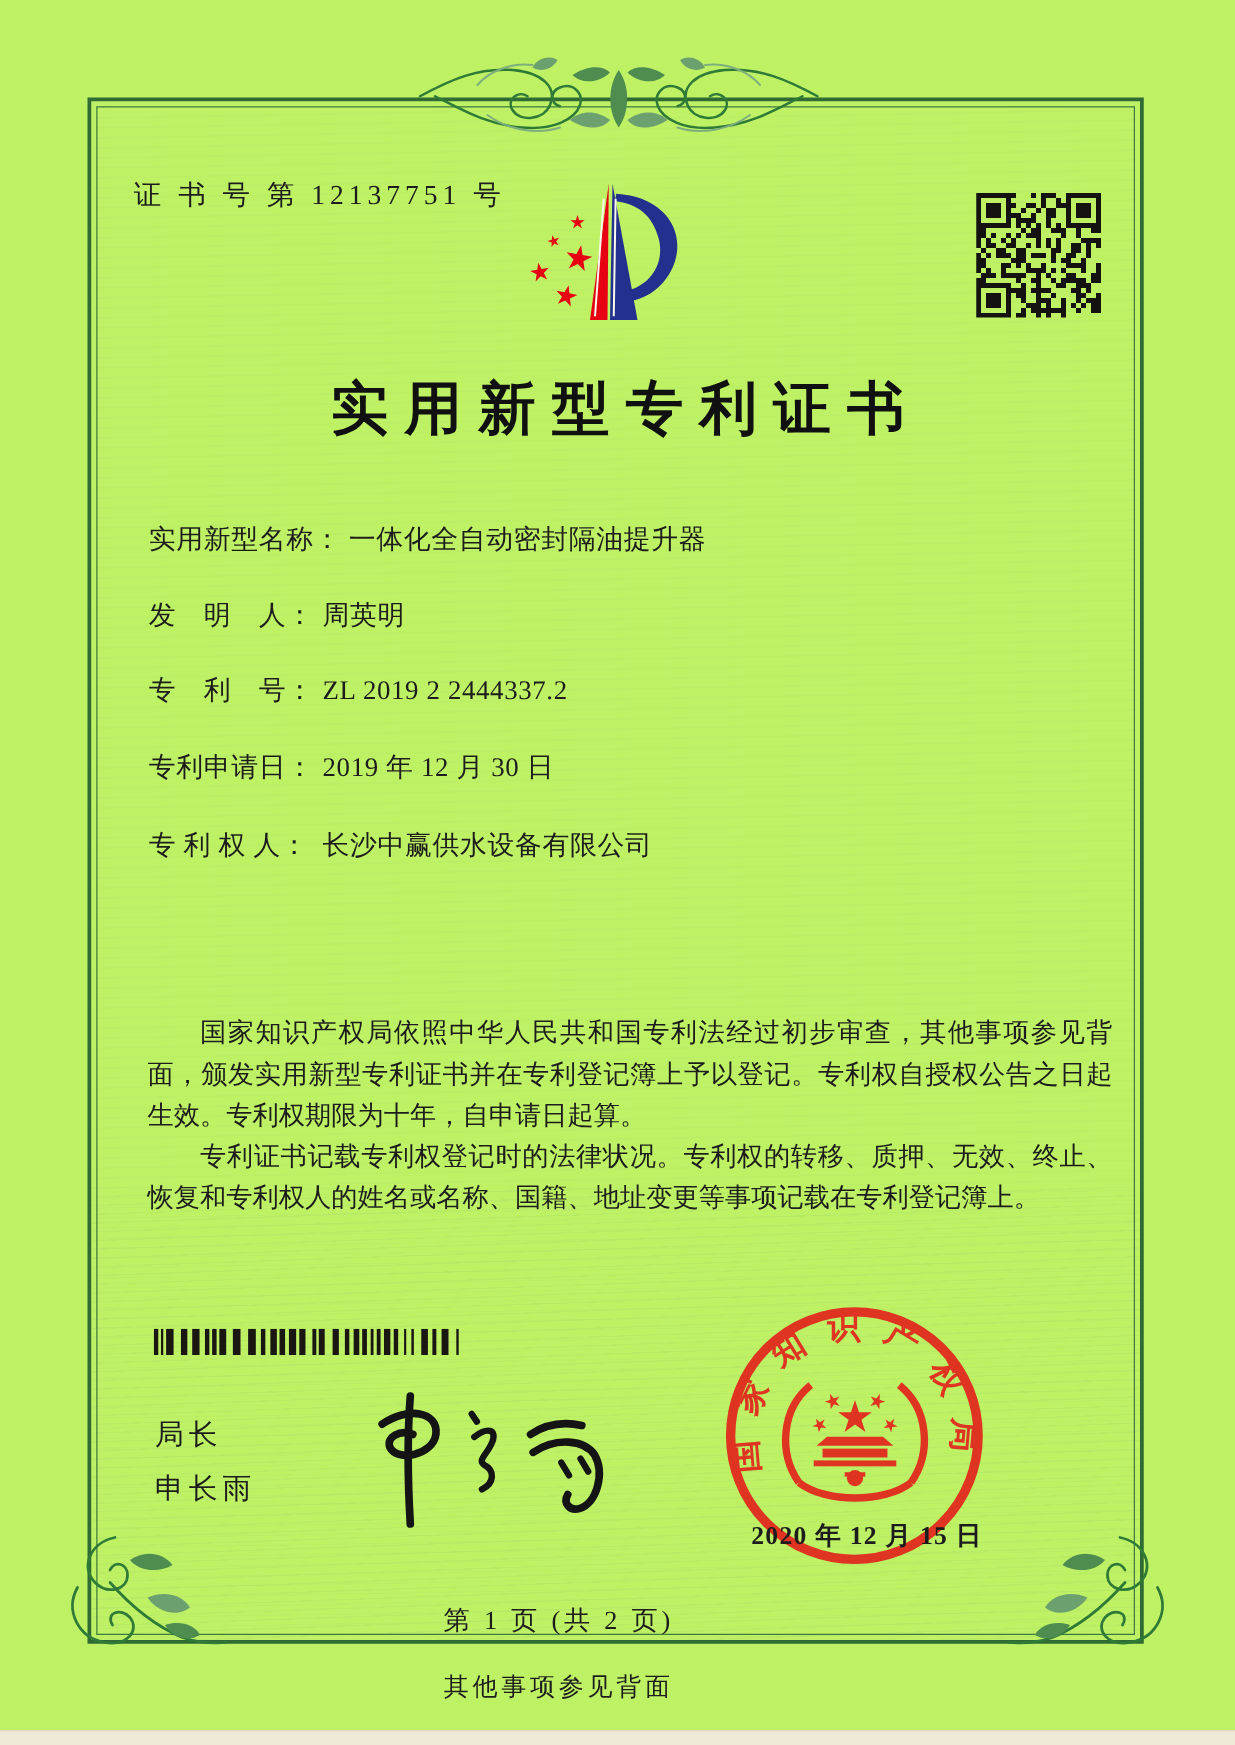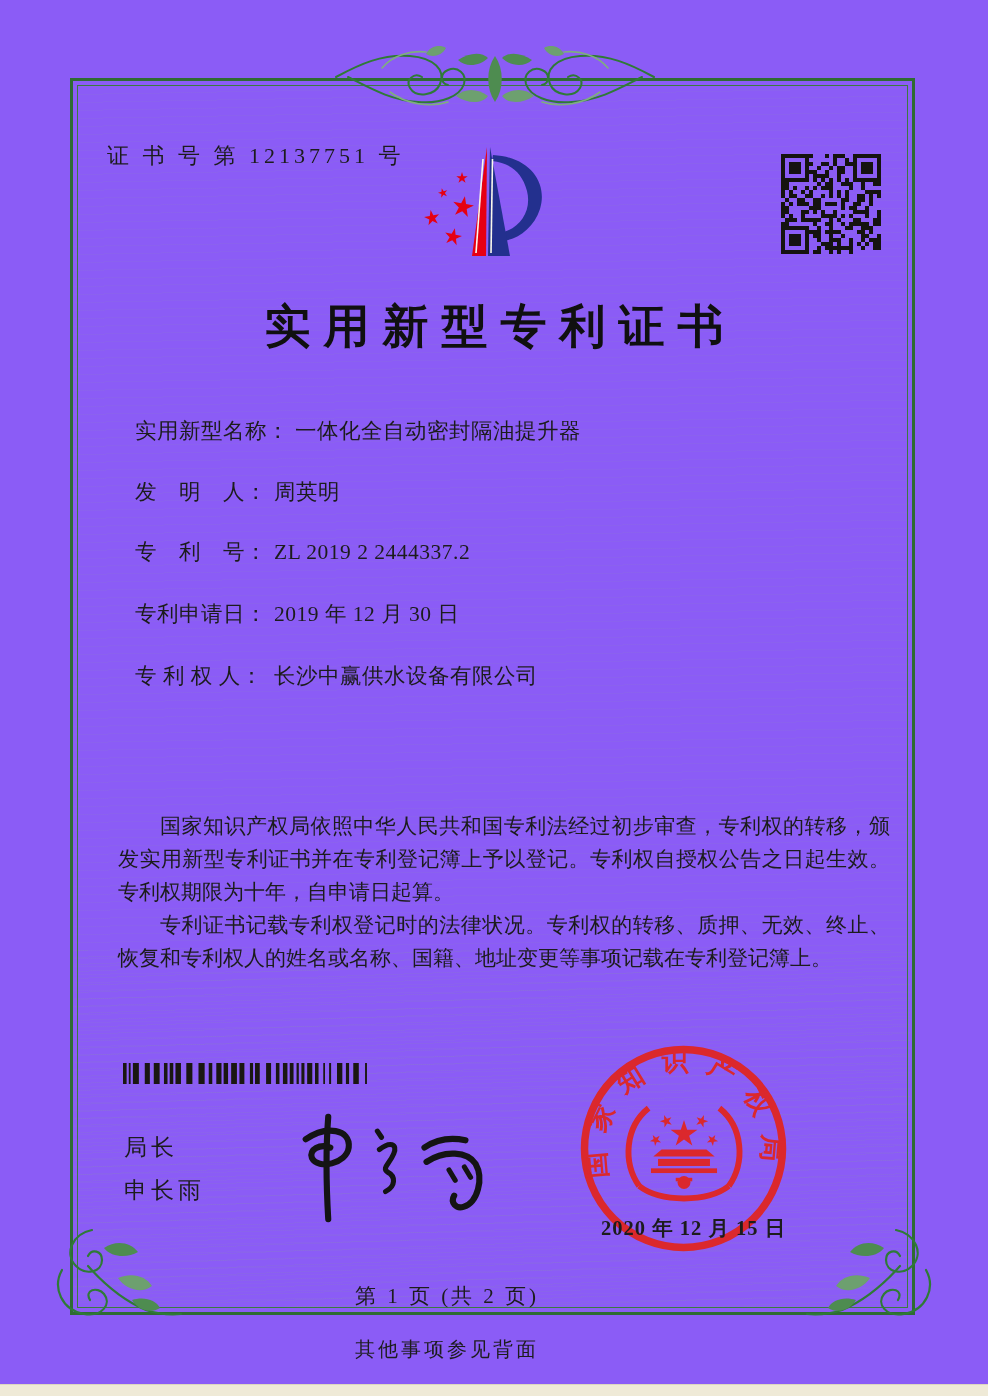--- a/index.html
+++ b/index.html
@@ -1,18 +1,18 @@
 <!DOCTYPE html>
 <html><head>
 <meta charset="utf-8">
 <style>
   html,body{margin:0;padding:0;background:#e8e6da;}
   .page{
     position:relative;width:988px;height:1396px;overflow:hidden;
-    background:#8b5cf6;
+    background:#bef264;
     font-family:"Liberation Serif","DejaVu Serif",serif;
     color:#1c1c1c;
   }
   
   .waves{
     position:absolute;left:74px;top:86px;right:77px;bottom:85px;
     background:repeating-linear-gradient(179deg, rgba(140,180,130,.12) 0 1px, rgba(0,0,0,0) 1px 8px);
     opacity:.5;pointer-events:none;
   }
   .waves-strong{
@@ -30,21 +30,21 @@
   }
   .layer{position:absolute;z-index:3;}
   .cert-number{left:107px;top:141px;font-size:22px;letter-spacing:4px;}
   .logo{left:418px;top:141px;width:142px;height:122px;}
   .qr{left:781px;top:154px;width:100px;height:100px;}
   .title{
     left:0;right:0;top:296px;text-align:center;
     font-size:46px;font-weight:bold;letter-spacing:13px;text-indent:13px;color:#101010;
   }
   .frow{position:absolute;left:119px;width:780px;font-size:21.5px;letter-spacing:.5px;white-space:nowrap;z-index:3;}
-  .frow .lbl{display:inline-block;min-width:133px;margin-left:16px;}
+  .frow .lbl{display:inline-block;min-width:133px;}
   .frow .val{margin-left:6px;}
   .frow .second{position:absolute;left:360px;top:0;}
   .paras{
     left:118px;top:810px;width:772px;font-size:21px;line-height:33px;
     text-align:justify;z-index:3;
   }
   .paras p{margin:0;text-indent:2em;}
   .barcode{left:123px;top:1063px;width:246px;height:21px;}
   .director-title{left:124px;top:1132px;font-size:23px;letter-spacing:4px;font-family:"Liberation Sans","DejaVu Sans",sans-serif;}
   .director-name{left:124px;top:1175px;font-size:23px;letter-spacing:4px;font-family:"Liberation Sans","DejaVu Sans",sans-serif;}
@@ -452,21 +452,21 @@
     <span class="lbl">专　利　号：</span><span class="val">ZL 2019 2 2444337.2</span>
   </div>
   <div class="frow" style="top:599px">
     <span class="lbl">专利申请日：</span><span class="val">2019 年 12 月 30 日</span>
   </div>
   <div class="frow" style="top:661px">
     <span class="lbl">专 利 权 人：</span><span class="val">长沙中赢供水设备有限公司</span>
   </div>
 
   <div class="layer paras">
-    <p>国家知识产权局依照中华人民共和国专利法经过初步审查，专利权的转移，颁发实用新型专利证书并在专利登记簿上予以登记。专利权自授权公告之日起生效。专利权期限为十年，自申请日起算。</p>
+    <p>国家知识产权局依照中华人民共和国专利法经过初步审查，其他事项参见背面，颁发实用新型专利证书并在专利登记簿上予以登记。专利权自授权公告之日起生效。专利权期限为十年，自申请日起算。</p>
     <p>专利证书记载专利权登记时的法律状况。专利权的转移、质押、无效、终止、恢复和专利权人的姓名或名称、国籍、地址变更等事项记载在专利登记簿上。</p>
   </div>
 
   <svg class="layer barcode" id="bar-svg" viewBox="0 0 120 10" preserveAspectRatio="none" fill="#1a1712" aria-hidden="true">
       <rect x="0.00" y="0" width="1.76" height="10"></rect>
       <rect x="2.82" y="0" width="0.89" height="10"></rect>
       <rect x="4.82" y="0" width="2.92" height="10"></rect>
       <rect x="10.62" y="0" width="2.48" height="10"></rect>
       <rect x="15.01" y="0" width="2.86" height="10"></rect>
       <rect x="19.98" y="0" width="1.73" height="10"></rect>

